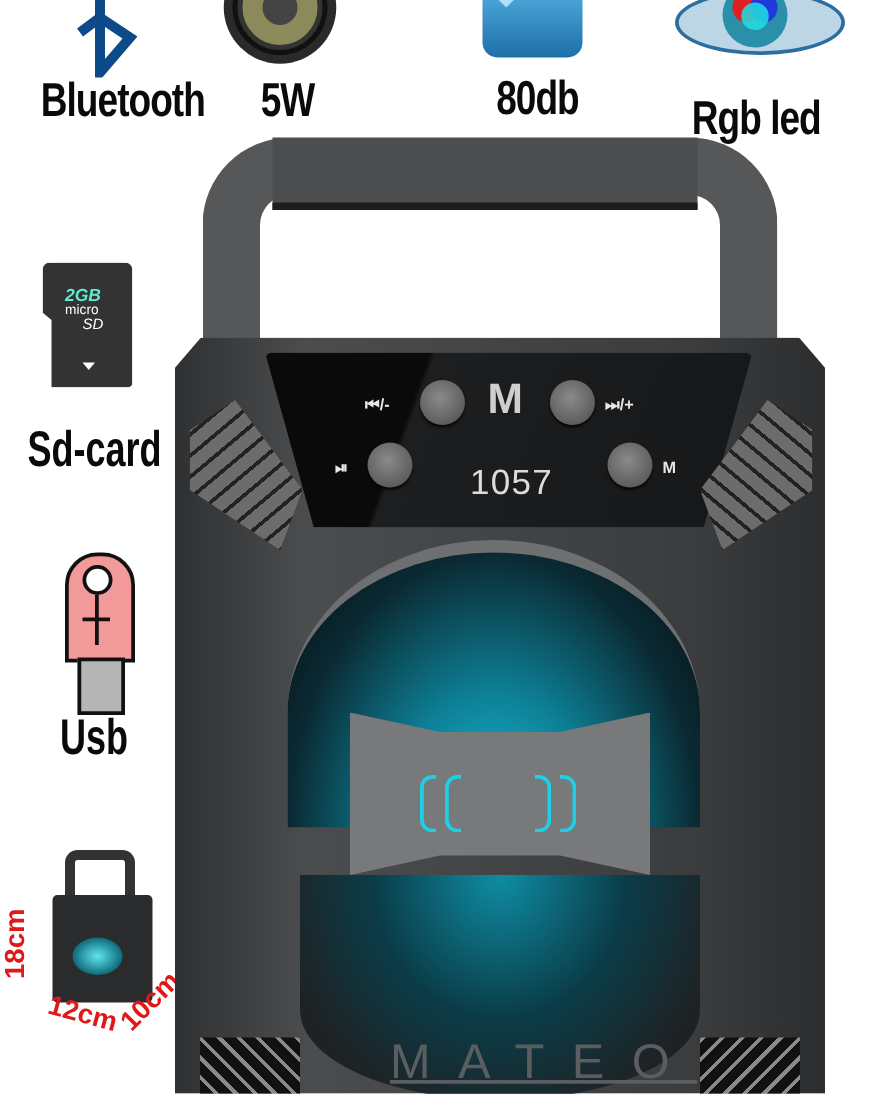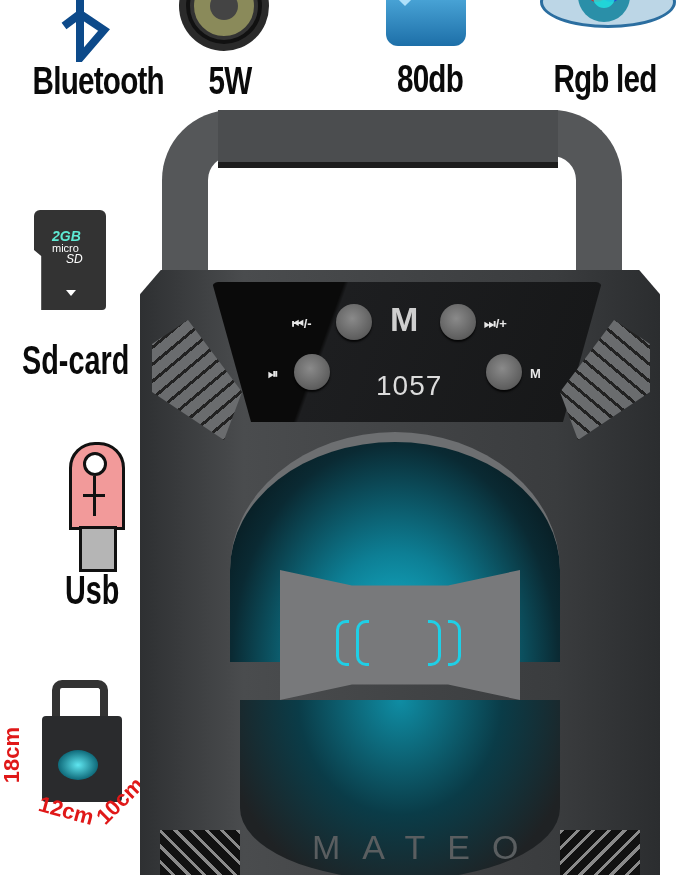--- a/index.html
+++ b/index.html
@@ -19,21 +19,21 @@
     font-size:22px; white-space:nowrap; transform-origin:center;
   }
   .btn-round {
     position:absolute; width:36px; height:36px; border-radius:50%;
     background:radial-gradient(circle at 45% 40%, #8a8a8a, #5e5e5e 70%, #3a3a3a);
     box-shadow:0 2px 2px rgba(0,0,0,.8);
     cursor:pointer;
   }
   .btn-lbl { position:absolute; color:#e8e8e8; font-size:13px; font-weight:bold; white-space:nowrap; }
   .display { position:absolute; color:#dcdcdc; font-size:28px; letter-spacing:1px;margin-top:16px; }
-  .brand { position:absolute; color:#5a5e60; font-size:34px; letter-spacing:22px; font-weight:normal; }
+  .brand { position:absolute; color:#5a5e60; font-size:39px; letter-spacing:22px; font-weight:normal;text-decoration:underline; }
 </style>
 </head>
 <body>
 
 <div class="abs" style="left:15px;top:0;width:160px;height:110px;">
   <svg class="abs" style="left:45px;top:0;" width="50" height="62" viewBox="0 0 50 62">
     <polyline points="20,0 20,58 44,30 20,14 4,26" fill="none" stroke="#0d4a8a" stroke-width="8" stroke-linejoin="miter"></polyline>
   </svg>
   <div class="feat-label" style="left:0;top:60px;width:160px;">Bluetooth</div>
 </div>
@@ -50,42 +50,42 @@
 </div>
 
 <div class="abs" style="left:370px;top:0;width:120px;height:110px;">
   <div class="abs" style="left:16px;top:-20px;width:80px;height:66px;border-radius:12px;background:linear-gradient(#5ab8e8,#1d6fa8);overflow:hidden;">
     <div class="abs" style="left:14px;top:-20px;width:70px;height:70px;border-radius:50%;border:8px solid #aee0fa;border-left-color:transparent;border-bottom-color:transparent;"></div>
     <div class="abs" style="left:14px;top:14px;width:10px;height:10px;background:#aee0fa;transform:rotate(45deg);"></div>
   </div>
   <div class="feat-label" style="left:0;top:58px;width:120px;">80db</div>
 </div>
 
-<div class="abs" style="left:520px;top:0;width:170px;height:110px;">
+<div class="abs" style="left:520px;top:16px;width:170px;height:110px;">
   <div class="abs" style="left:20px;top:-34px;width:130px;height:66px;">
     <div class="abs" style="left:0;top:10px;width:130px;height:46px;border-radius:50%;background:#bcd6e6;border:3px solid #2b6ea0;"></div>
     <div class="abs" style="left:38px;top:4px;width:52px;height:52px;border-radius:50%;background:#2a8fa8;"></div>
     <div class="abs" style="left:46px;top:12px;width:22px;height:24px;border-radius:50%;background:#e02020;"></div>
     <div class="abs" style="left:60px;top:12px;width:22px;height:24px;border-radius:50%;background:#2030e0;opacity:.9;"></div>
     <div class="abs" style="left:53px;top:20px;width:22px;height:22px;border-radius:50%;background:#20e0e0;opacity:.85;"></div>
   </div>
   <div class="feat-label" style="left:0;top:58px;width:170px;">Rgb led</div>
 </div>
 
 <div class="abs" style="left:20px;top:210px;width:140px;height:180px;">
   <div class="abs" style="left:14px;top:0;width:72px;height:100px;background:#333;border-radius:6px 6px 4px 4px;clip-path:polygon(0 0,100% 0,100% 100%,10% 100%,10% 46%,0 40%);">
     <div class="abs" style="left:18px;top:18px;color:#5eead4;font-weight:bold;font-style:italic;font-size:14px;">2GB</div>
     <div class="abs" style="left:18px;top:32px;color:#fff;font-size:11px;">micro</div>
     <div class="abs" style="left:32px;top:42px;color:#fff;font-weight:normal;font-style:italic;font-size:12px;">SD</div>
     <div class="abs" style="left:32px;top:80px;width:0;height:0;border-left:5px solid transparent;border-right:5px solid transparent;border-top:6px solid #fff;"></div>
   </div>
   <div class="side-label" style="left:2px;top:128px;">Sd-card</div>
 </div>
 
-<div class="abs" style="left:40px;top:440px;width:120px;height:180px;margin-left:17px;">
+<div class="abs" style="left:40px;top:440px;width:120px;height:180px;">
   <div class="abs" style="left:12px;top:2px;width:56px;height:125px;">
     <div class="abs" style="left:0;top:0;width:50px;height:82px;background:#f29a9a;border:3px solid #111;border-radius:26px 26px 0 0;"></div>
     <div class="abs" style="left:14px;top:10px;width:18px;height:18px;border-radius:50%;background:#fff;border:3px solid #111;"></div>
     <div class="abs" style="left:24px;top:34px;width:3px;height:40px;background:#111;"></div>
     <div class="abs" style="left:14px;top:52px;width:22px;height:3px;background:#111;"></div>
     <div class="abs" style="left:10px;top:84px;width:32px;height:40px;background:#b5b5b5;border:3px solid #111;"></div>
   </div>
   <div class="side-label" style="left:8px;top:128px;">Usb</div>
 </div>
 

